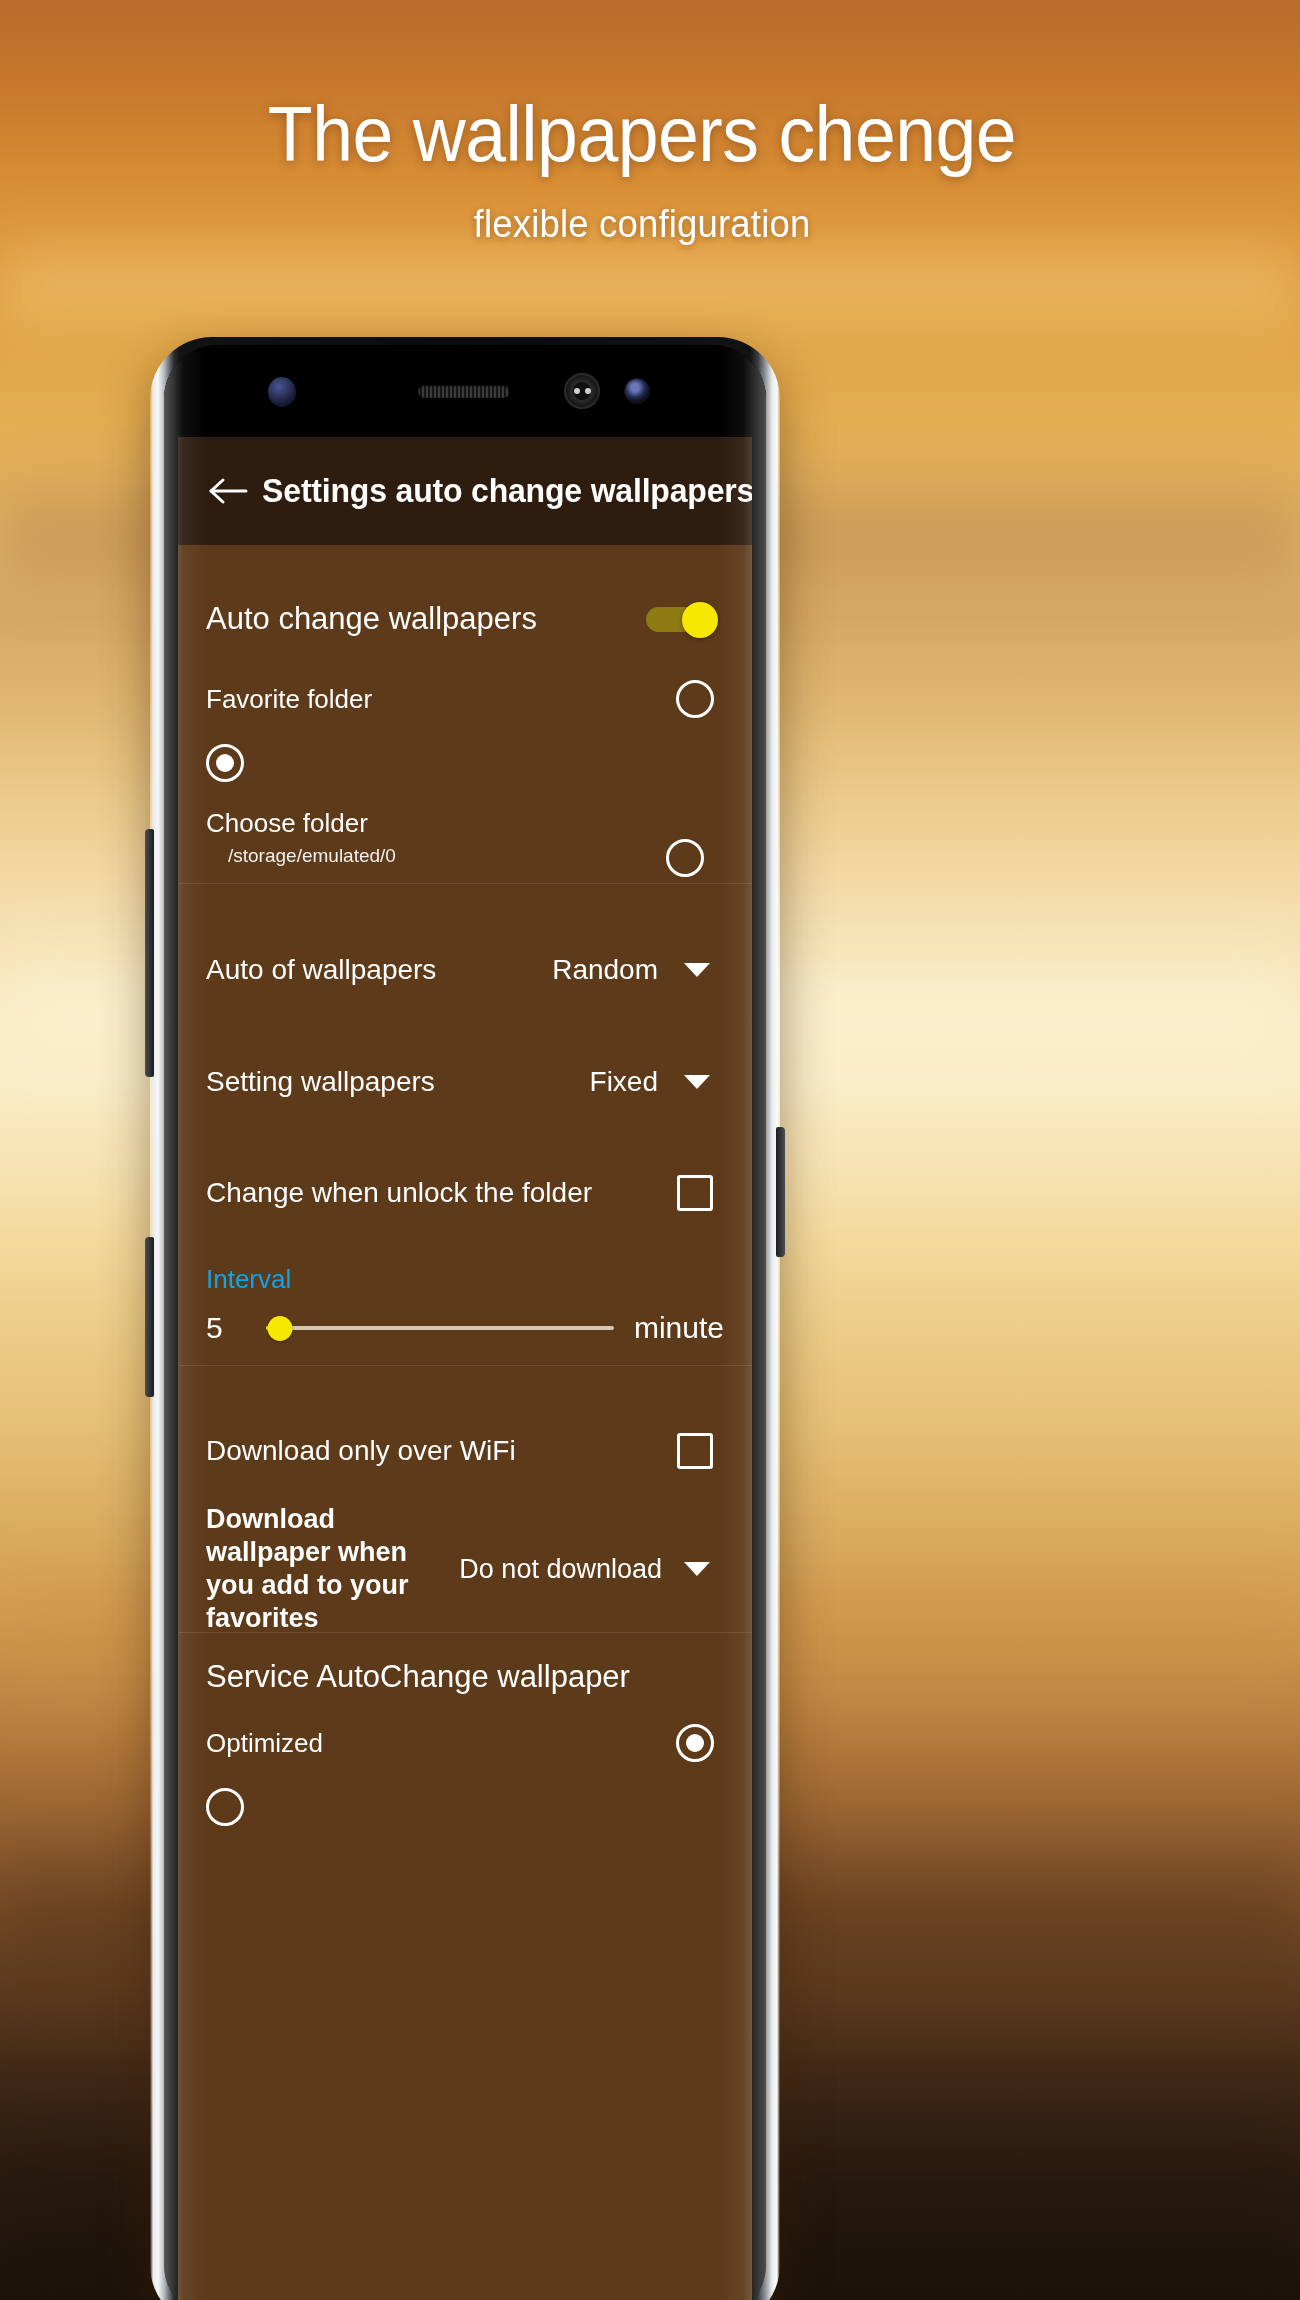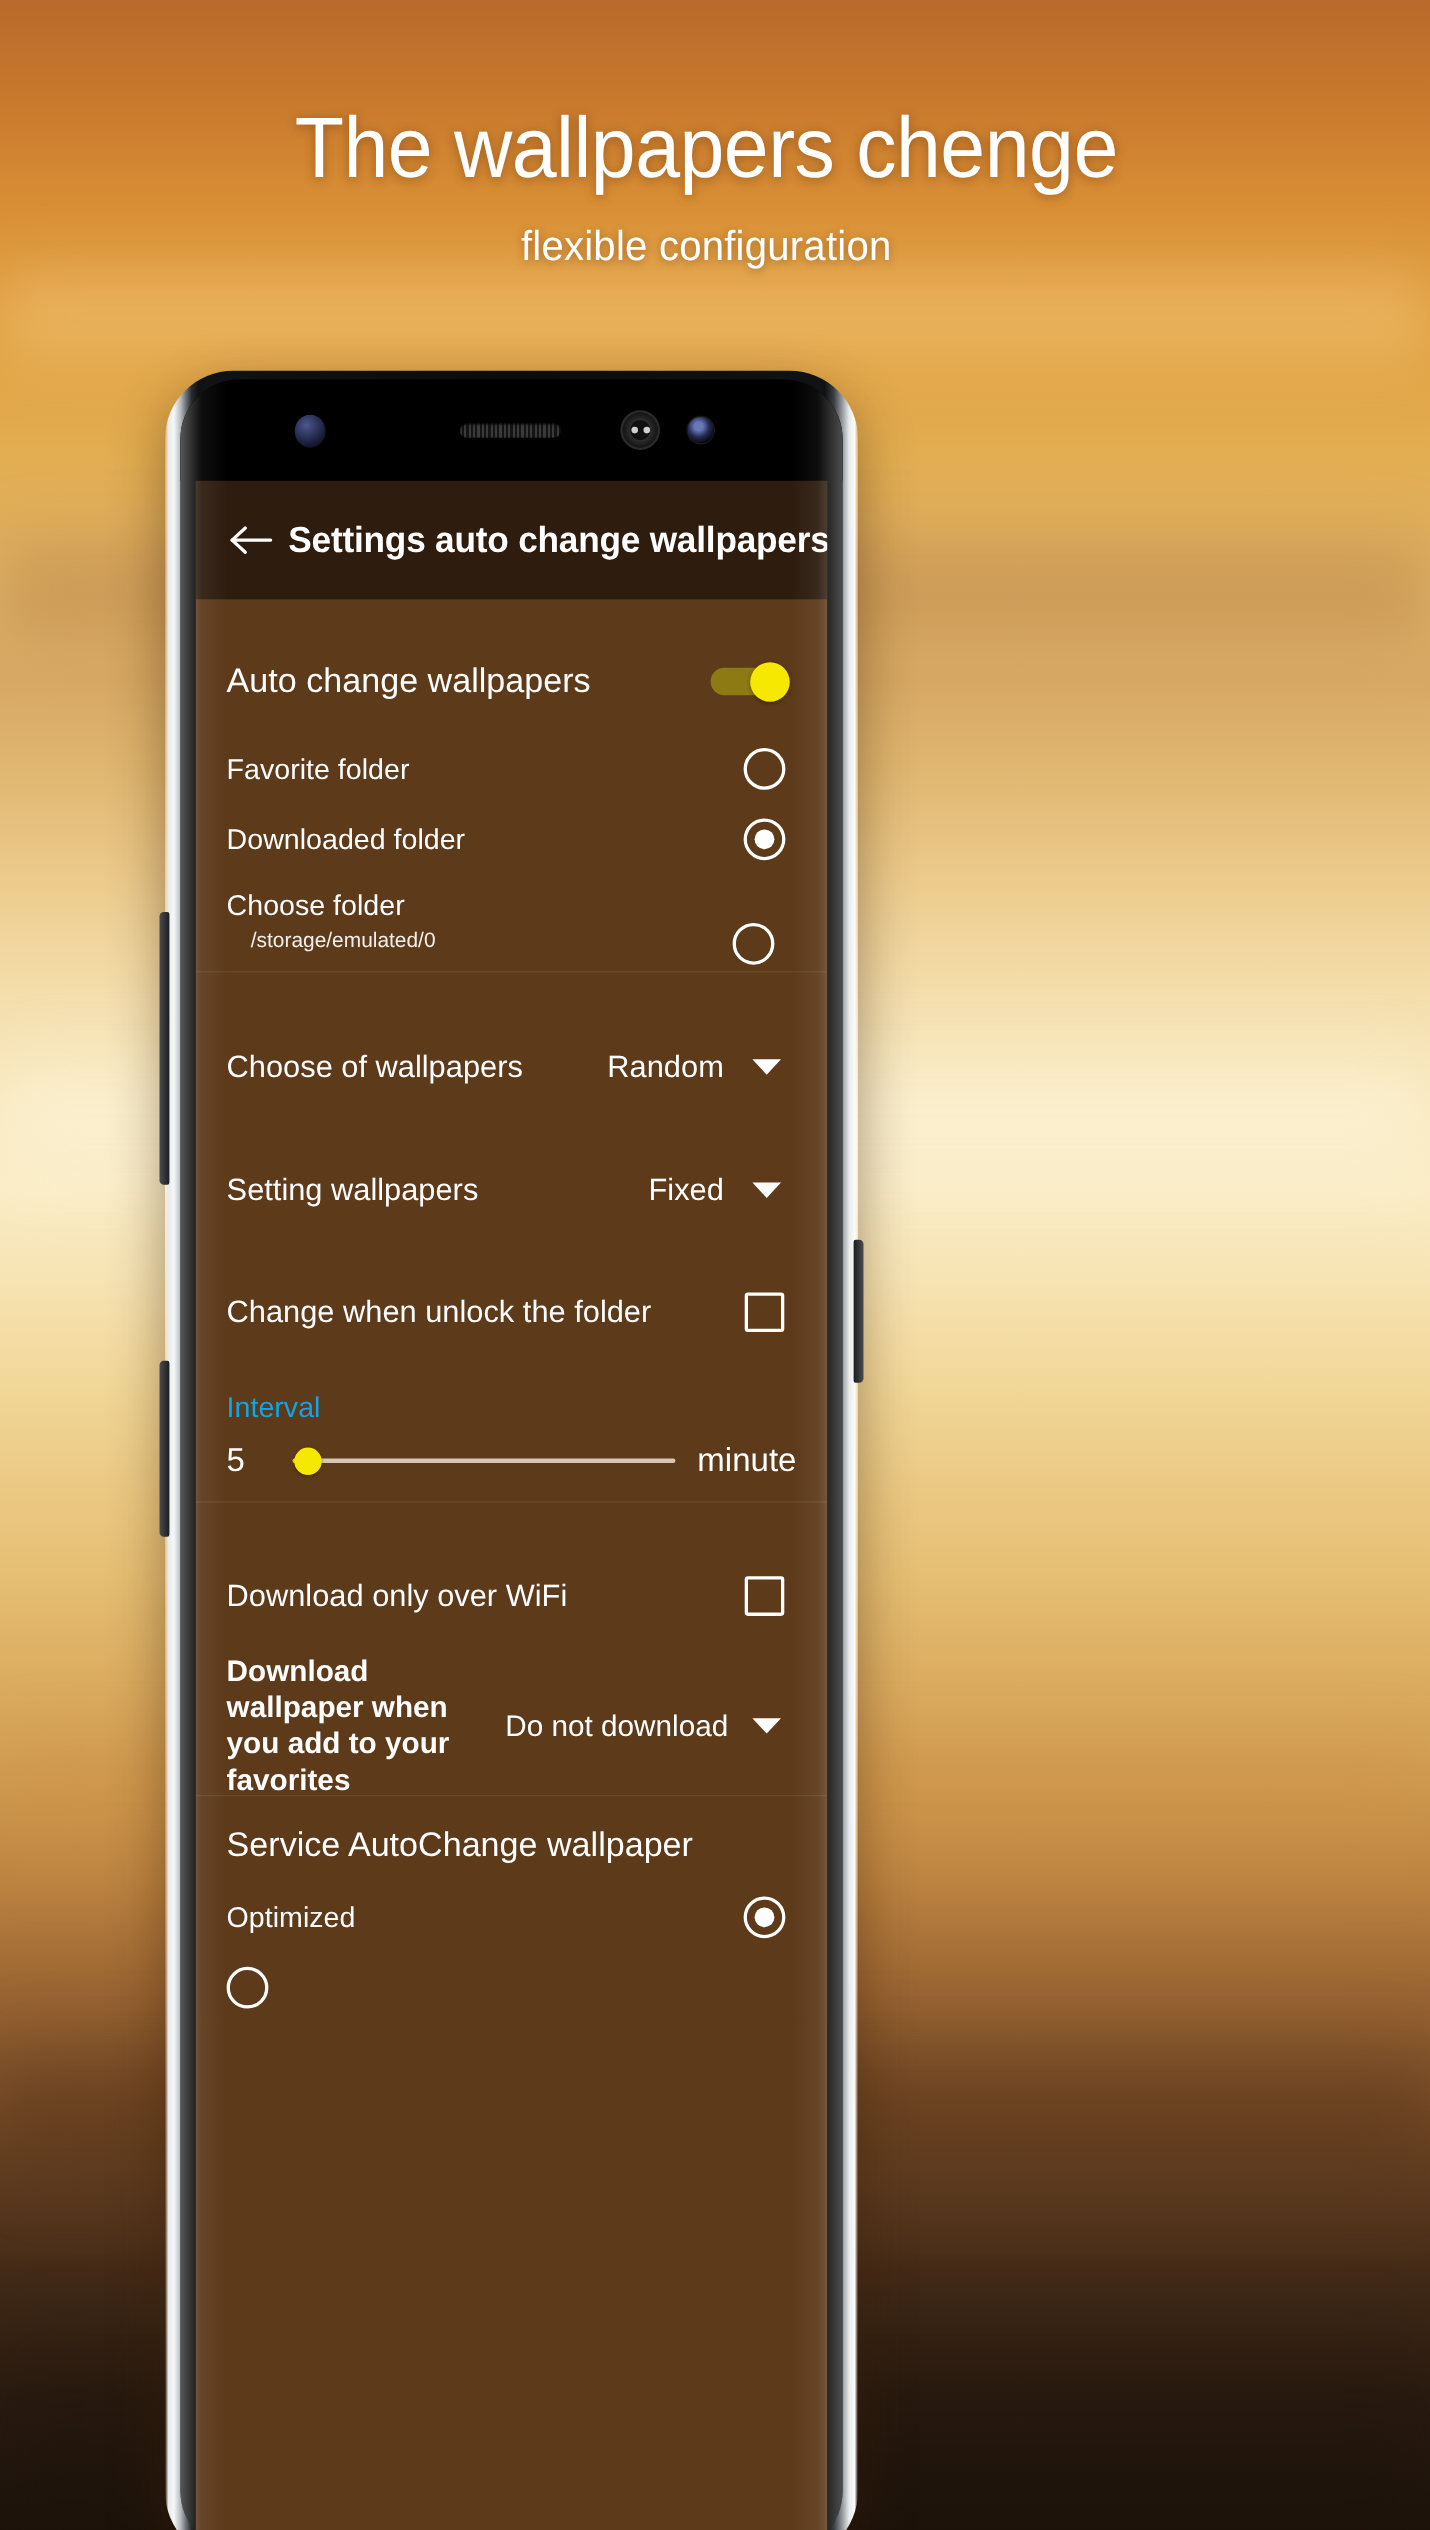--- a/index.html
+++ b/index.html
@@ -405,37 +405,36 @@
             <div class="switch-thumb"></div>
           </div>
         </div>
 
         <div class="row radio-row">
           <div class="row-label">Favorite folder</div>
           <div class="radio"></div>
         </div>
 
         <div class="row radio-row">
-          <div class="row-label">Downloaded folder</div>
           <div class="radio on"></div>
         </div>
 
         <div class="choose-block">
           <div class="row choose-row">
             <div class="row-label">Choose folder</div>
           </div>
           <div class="sub-path">/storage/emulated/0</div>
           <div class="radio radio-abs"></div>
         </div>
 
         <div class="divider"></div>
         <div class="spacer-lg"></div>
 
         <div class="row select-row">
-          <div class="row-label">Choose of wallpapers</div>
+          <div class="row-label">Auto of wallpapers</div>
           <div class="select-value">Random</div>
           <div class="caret"></div>
         </div>
 
         <div class="row select-row">
           <div class="row-label">Setting wallpapers</div>
           <div class="select-value">Fixed</div>
           <div class="caret"></div>
         </div>
 

